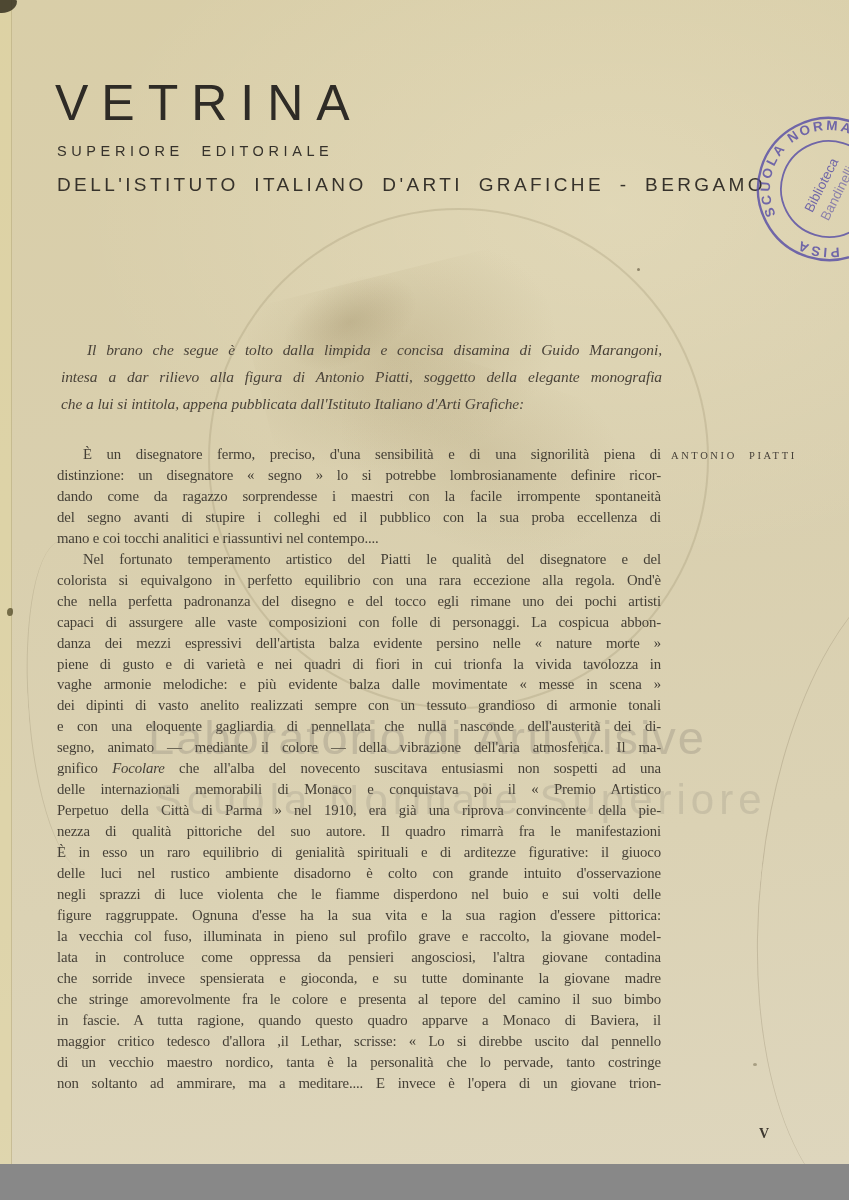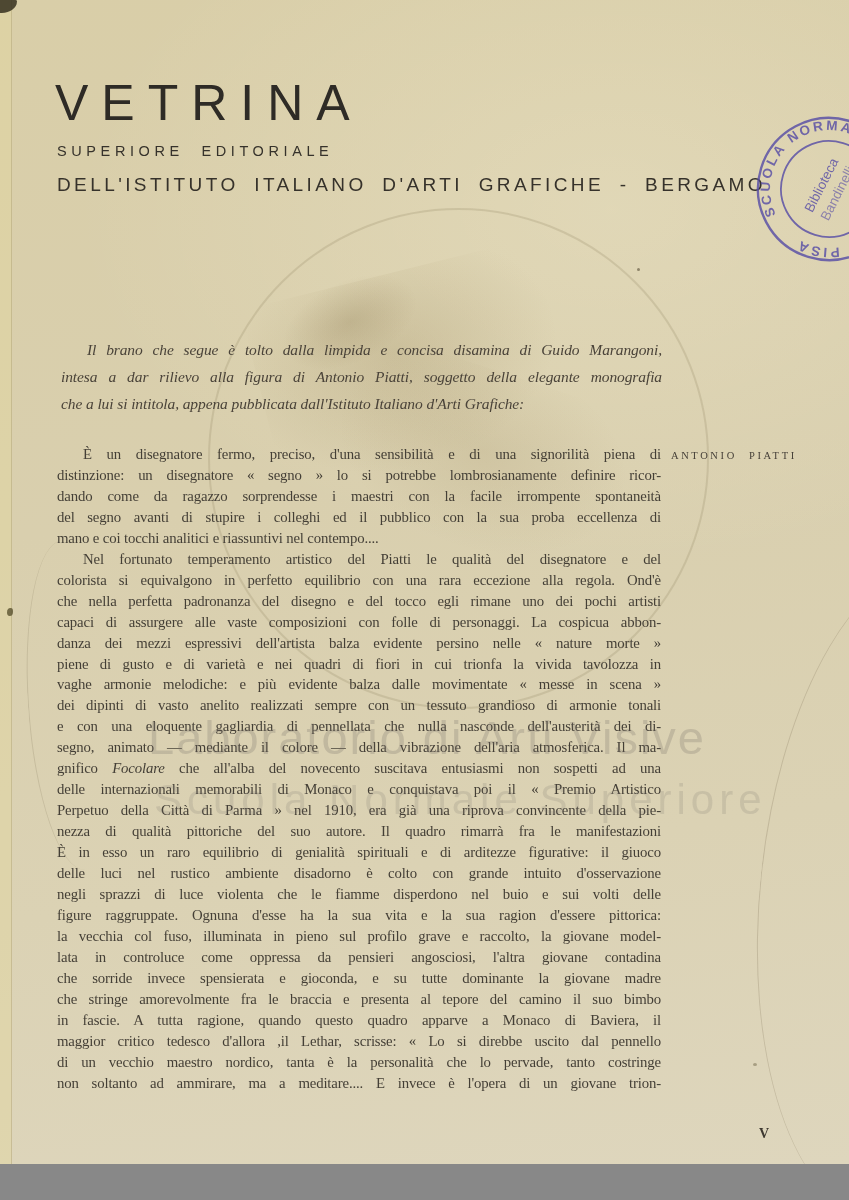--- a/index.html
+++ b/index.html
@@ -131,21 +131,21 @@
       <div class="line just">delle internazionali memorabili di Monaco e conquistava poi il « Premio Artistico</div>
       <div class="line just">Perpetuo della Città di Parma » nel 1910, era già una riprova convincente della pie-</div>
       <div class="line just">nezza di qualità pittoriche del suo autore. Il quadro rimarrà fra le manifestazioni</div>
       <div class="line just">È in esso un raro equilibrio di genialità spirituali e di arditezze figurative: il giuoco</div>
       <div class="line just">delle luci nel rustico ambiente disadorno è colto con grande intuito d'osservazione</div>
       <div class="line just">negli sprazzi di luce violenta che le fiamme disperdono nel buio e sui volti delle</div>
       <div class="line just">figure raggruppate. Ognuna d'esse ha la sua vita e la sua ragion d'essere pittorica:</div>
       <div class="line just">la vecchia col fuso, illuminata in pieno sul profilo grave e raccolto, la giovane model-</div>
       <div class="line just">lata in controluce come oppressa da pensieri angosciosi, l'altra giovane contadina</div>
       <div class="line just">che sorride invece spensierata e gioconda, e su tutte dominante la giovane madre</div>
-      <div class="line just">che stringe amorevolmente fra le braccia e presenta al tepore del camino il suo bimbo</div>
+      <div class="line just">che stringe amorevolmente fra le colore e presenta al tepore del camino il suo bimbo</div>
       <div class="line just">in fascie. A tutta ragione, quando questo quadro apparve a Monaco di Baviera, il</div>
       <div class="line just">maggior critico tedesco d'allora ,il Lethar, scrisse: « Lo si direbbe uscito dal pennello</div>
       <div class="line just">di un vecchio maestro nordico, tanta è la personalità che lo pervade, tanto costringe</div>
       <div class="line just">non soltanto ad ammirare, ma a meditare.... E invece è l'opera di un giovane trion-</div>
     </div>
 
   <div class="watermark w1">Laboratorio di Arti Visive</div>
   <div class="watermark w2">Scuola Normale Superiore</div>
 
   <div class="pagenum">V</div>

